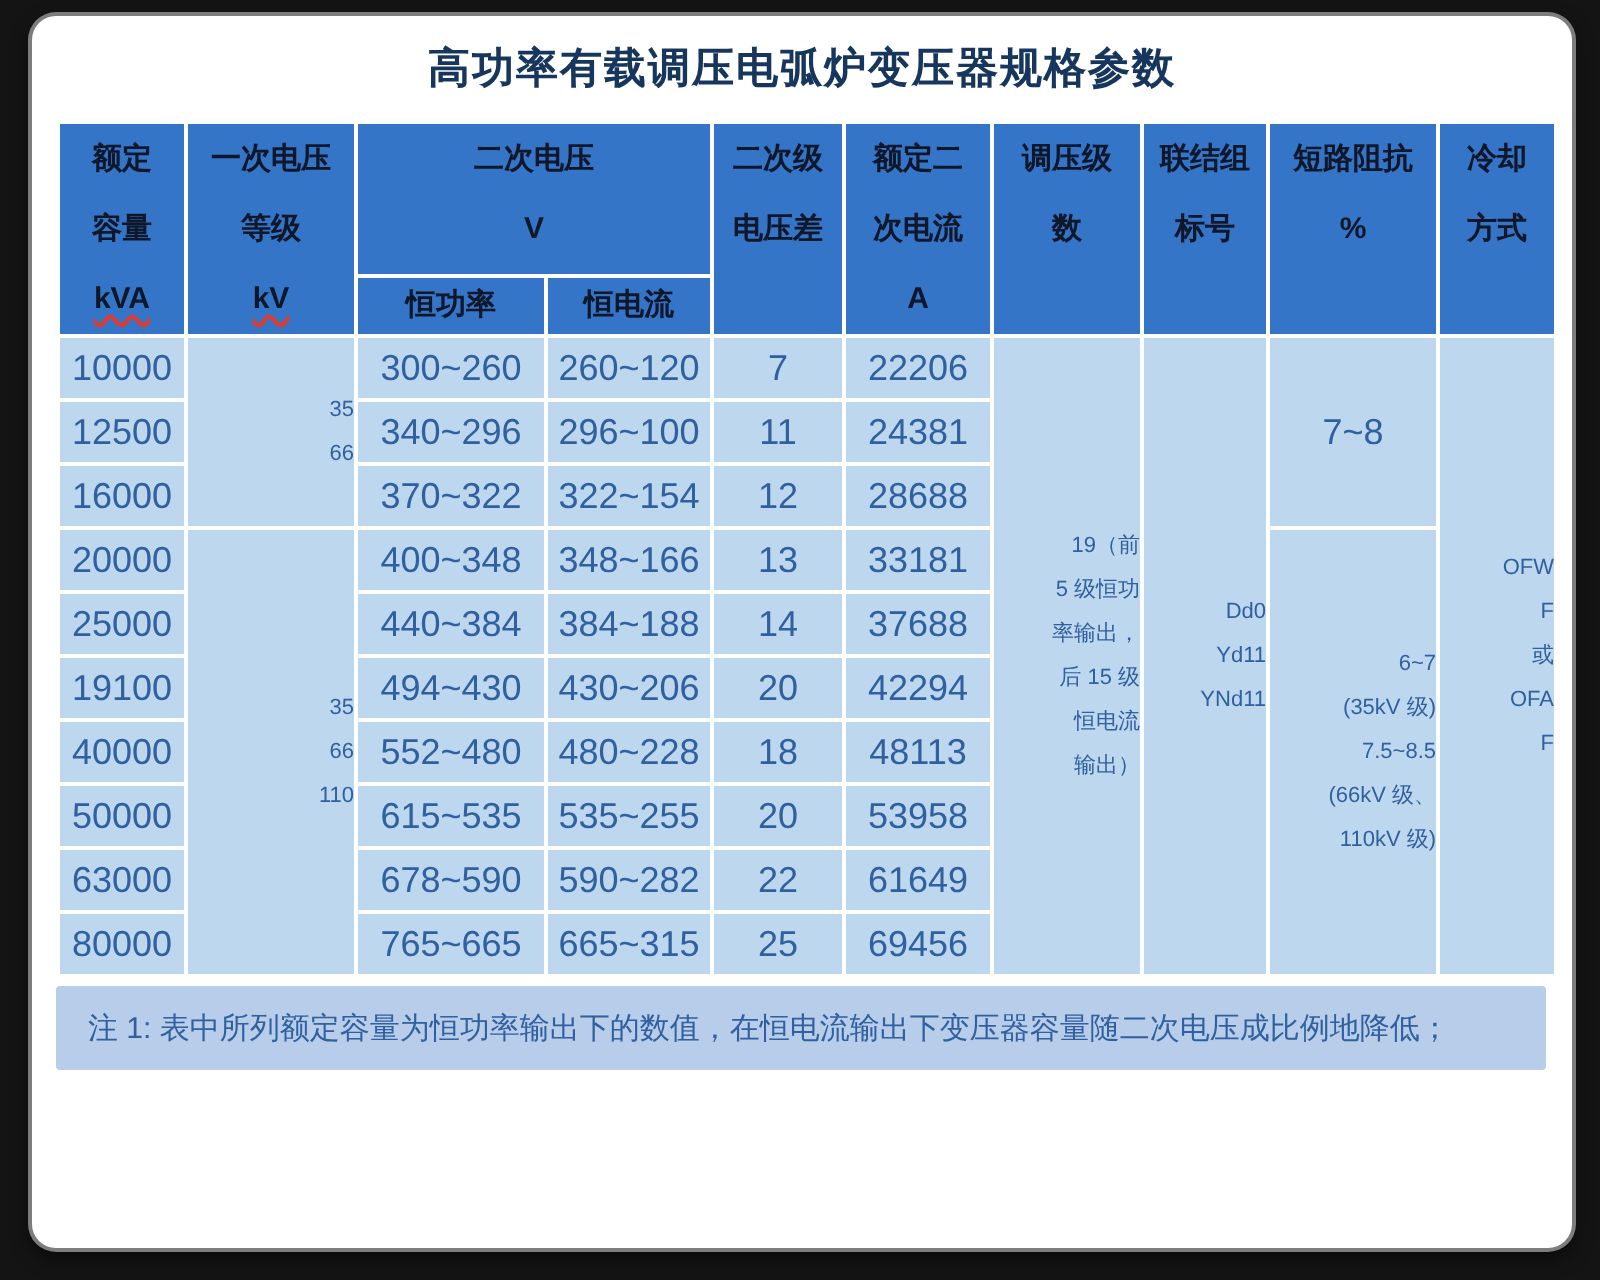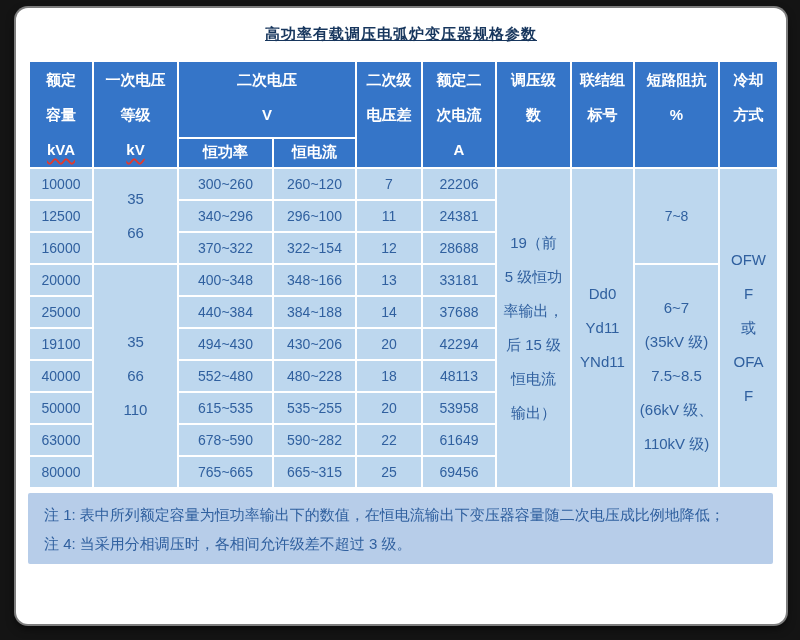--- a/index.html
+++ b/index.html
@@ -16,39 +16,38 @@
     background: #ffffff;
     border-radius: 12px;
     box-shadow: 0 0 0 2px #7d7d7d, 0 4px 10px rgba(0,0,0,0.65);
     overflow: hidden;
   }
   .title-bar {
     height: 52px;
     display: flex; align-items: center; justify-content: center;
   }
   .title-text {
-    font-size: 15px; font-weight: bold;
+    font-size: 21px; font-weight: bold;
     color: var(--title-navy, #17365d);
     letter-spacing: 1px;
-    text-decoration: underline;
   }
   .table-wrap { margin-left: 12px; width: 749px; }
   table.spec {
     border-collapse: collapse;
     table-layout: fixed;
     width: 749px;
   }
   table.spec th, table.spec td {
     border: 2px solid #ffffff;
     padding: 0;
     overflow: hidden;
   }
   thead th {
     background: var(--header-blue, #3575c8);
-    color: #ffffff;
+    color: #0f172a;
     font-weight: bold;
     font-size: 15px;
     text-align: center;
     vertical-align: top;
     padding-top: 4px;
   }
   thead tr.h1 { height: 76px; }
   thead tr.h2 { height: 30px; }
   thead th.sub { vertical-align: middle; padding-top: 0; }
   .hl { height: 35px; line-height: 35px; }
@@ -57,29 +56,30 @@
     text-decoration-line: underline;
     text-decoration-style: wavy;
     text-decoration-color: #e03a2f;
     text-decoration-thickness: 2px;
     text-underline-offset: 3px;
   }
   tbody tr { height: 32px; }
   tbody td {
     background: var(--cell-blue, #bdd7ee);
     color: var(--text-blue, #30609f);
-    font-size: 14px;
+    font-size: 18px;
     text-align: center;
     vertical-align: middle;
     line-height: 30px;
   }
   tbody td.pre {
     white-space: pre-line;
-    line-height: 34px;
-    font-size: 15px;
+    line-height: 22px;
+    font-size: 11px;
+    text-align: right;
   }
   .notes {
     margin: 4px 0 12px 12px;
     width: 713px;
     background: var(--notes-blue, #b7cde9);
     color: var(--text-blue, #30609f);
     font-size: 15px;
     line-height: 29px;
     padding: 7px 16px 6px 16px;
     border-radius: 2px;
@@ -252,17 +252,16 @@
             <td>665~315</td>
             <td>25</td>
             <td>69456</td>
           </tr>
         </tbody>
       </table>
     </div>
 
     <div class="notes">
       <div class="note-line">注 1: 表中所列额定容量为恒功率输出下的数值，在恒电流输出下变压器容量随二次电压成比例地降低；</div>
-      <div class="note-line">注 4: 当采用分相调压时，各相间允许级差不超过 3 级。</div>
     </div>
 
   </div>
 </div>
 
 </body></html>

